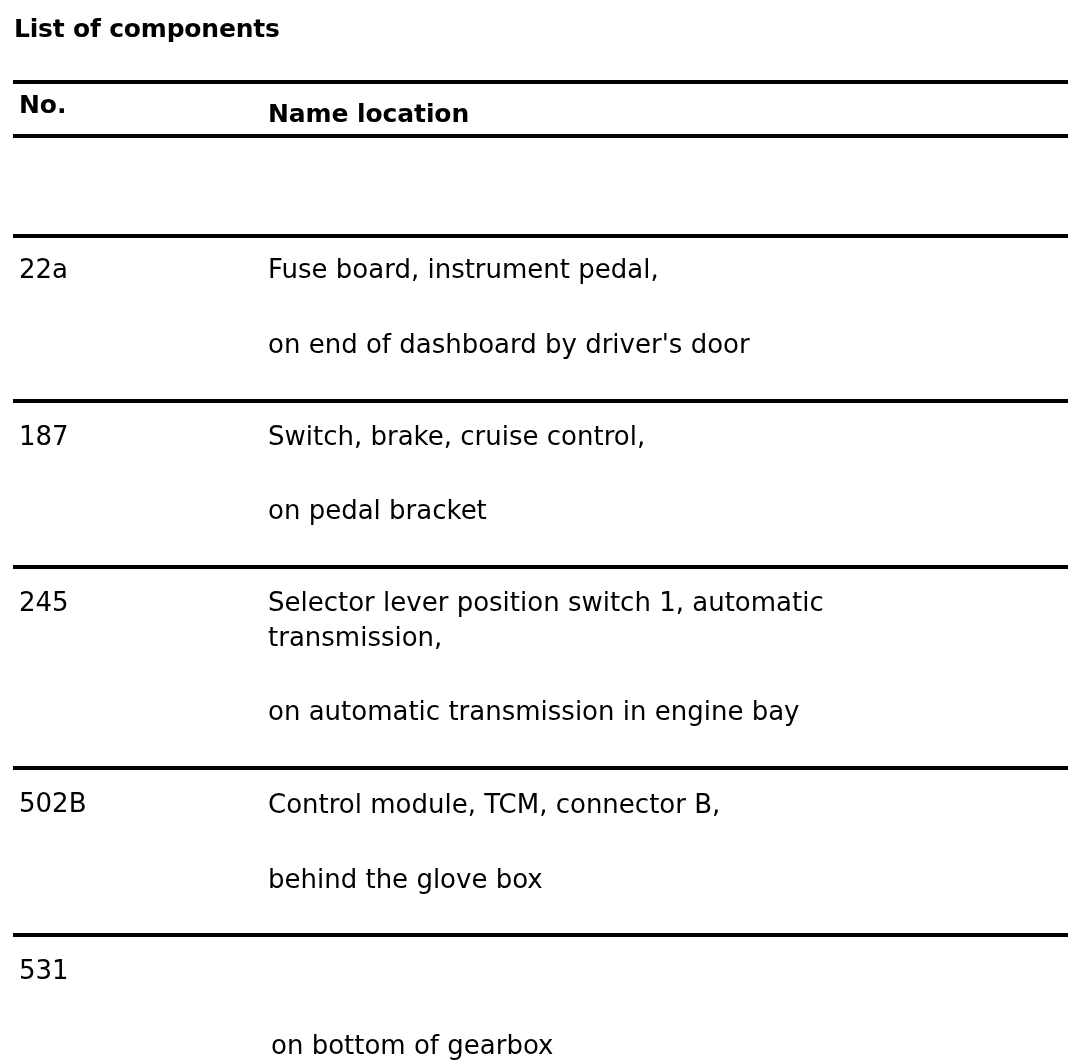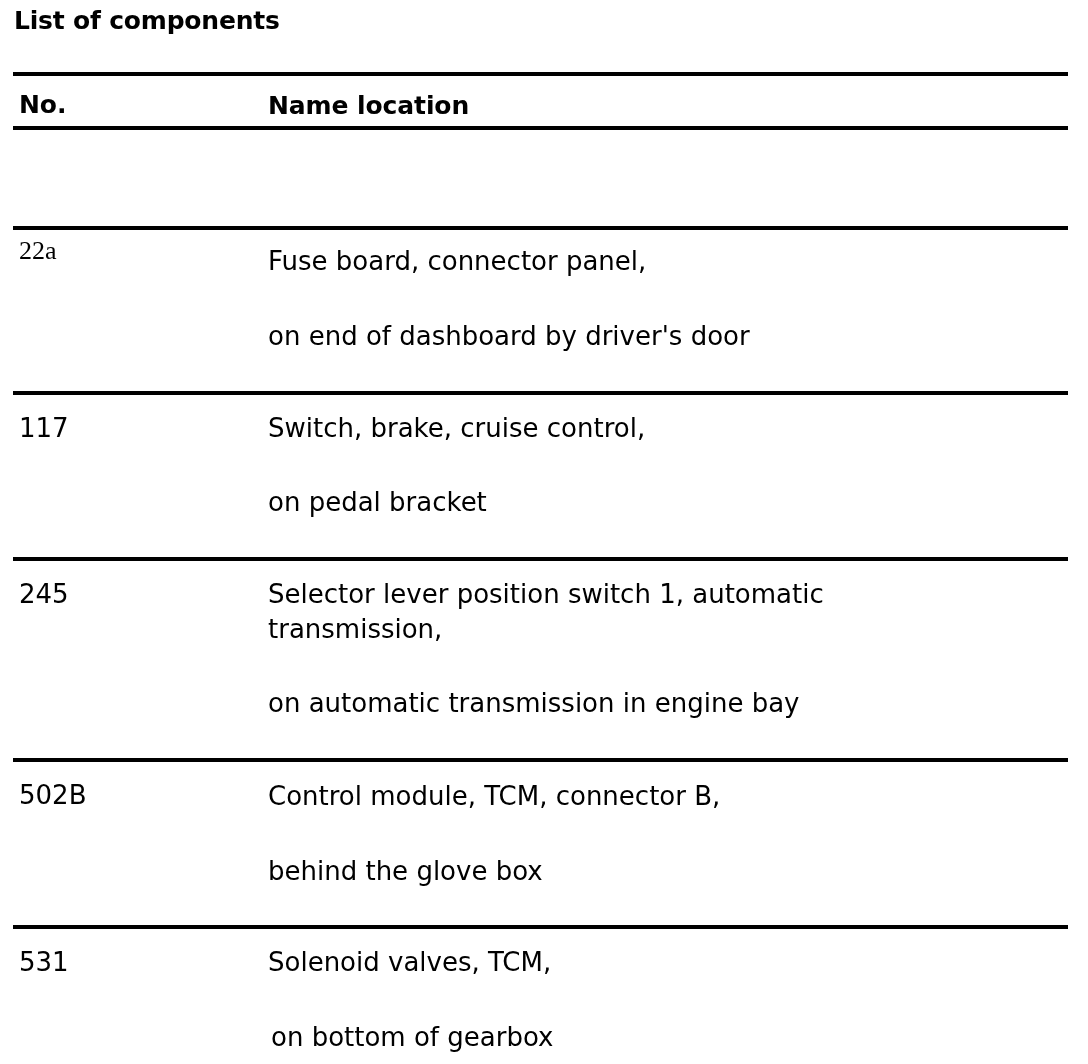--- a/index.html
+++ b/index.html
@@ -12,20 +12,21 @@
     height: 1064px;
     font-family: "DejaVu Sans", "Liberation Sans", sans-serif;
     color: #000000;
     overflow: hidden;
   }
   .page {
     position: relative;
     width: 1088px;
     height: 928px;
     box-sizing: border-box;
+    margin-top: 8px;
   }
   .doc-title {
     position: absolute;
     left: 14px;
     top: 6px;
     font-size: 25px;
     font-weight: bold;
     letter-spacing: -0.2px;
     line-height: 30px;
     white-space: nowrap;
@@ -66,45 +67,44 @@
 </style>
 </head>
 <body>
 
 <div class="page">
 
   <div class="doc-title">List of components</div>
 
   <div class="rule" style="top:72px;"></div>
 
-  <div class="cell col-no hdr" style="top:88px;">No.</div>
+  <div class="cell col-no hdr" style="top:80px;">No.</div>
 
   <div class="cell col-name hdr" style="top:88px;">Name location</div>
 
   <div class="rule" style="top:126px;"></div>
 
 
   <div class="rule" style="top:226px;"></div>
-  <div class="cell col-no" style="top:234px;font-family:Liberation Serif, serif;">22a</div>
-  <div class="cell col-name" style="top:244px;">Fuse board, connector panel,</div>
+  <div class="cell col-no" style="top:245px;">22a</div>
+  <div class="cell col-name" style="top:244px;">Fuse board, instrument pedal,</div>
   <div class="cell col-name" style="top:319px;">on end of dashboard by driver's door</div>
 
   <div class="rule" style="top:391px;"></div>
-  <div class="cell col-no" style="top:412px;">117</div>
+  <div class="cell col-no" style="top:412px;">187</div>
   <div class="cell col-name" style="top:485px;">on pedal bracket</div>
   <div class="cell col-name" style="top:411px;">Switch, brake, cruise control,</div>
 
   <div class="rule" style="top:557px;"></div>
   <div class="cell col-no" style="top:578px;">245</div>
   <div class="cell col-name wrap" style="top:577px;">Selector lever position switch 1, automatic transmission,</div>
   <div class="cell col-name" style="top:686px;">on automatic transmission in engine bay</div>
 
   <div class="rule" style="top:758px;"></div>
   <div class="cell col-no" style="top:779px;text-align:right;">502B</div>
   <div class="cell col-name" style="top:854px;">behind the glove box</div>
   <div class="cell col-name" style="top:779px;">Control module, TCM, connector B,</div>
 
   <div class="rule" style="top:925px;"></div>
   <div class="cell col-no" style="top:946px;">531</div>
-  <div class="cell col-name" style="top:945px;">Solenoid valves, TCM,</div>
   <div class="cell col-name sub-indent" style="top:1020px;">on bottom of gearbox</div>
 
 </div>
 
 </body></html>

